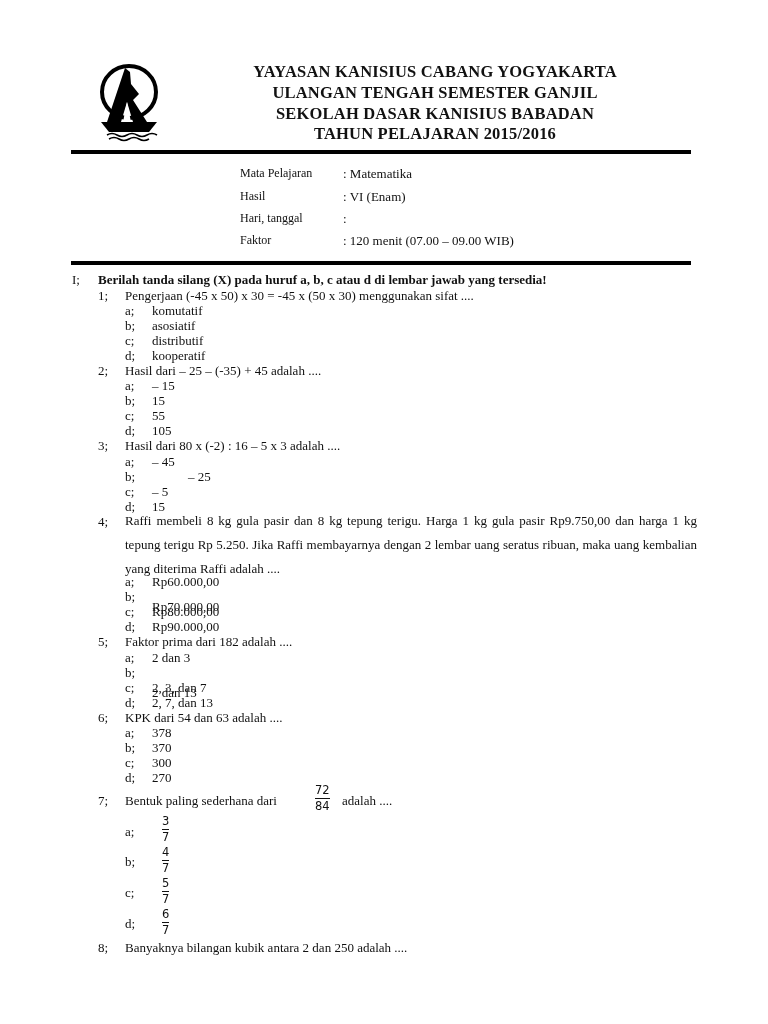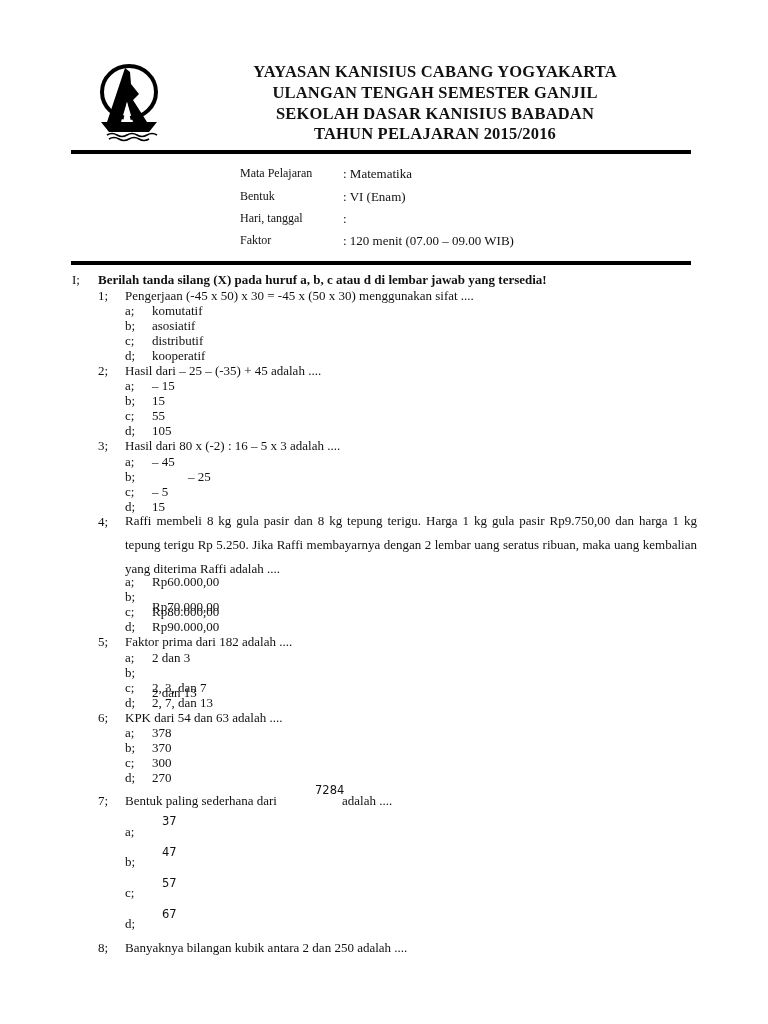--- a/index.html
+++ b/index.html
@@ -12,21 +12,21 @@
   .header-line { position:absolute; text-align:center; left:230px; width:410px;
     font-weight:bold; font-size:16.5px; letter-spacing:0.2px; }
   .rule { position:absolute; left:71px; width:620px; height:4px; background:#000; }
   .info-label { position:absolute; left:240px; font-size:12px; }
   .info-value { position:absolute; left:343px; font-size:13px; }
   .row { position:absolute; font-size:13px; white-space:nowrap; line-height:15px; }
   .num { position:absolute; left:98px; font-size:13px; }
   .q { position:absolute; left:125px; font-size:13px; white-space:nowrap; }
   .optl { position:absolute; left:125px; font-size:13px; }
   .optv { position:absolute; left:152px; font-size:13px; white-space:nowrap; }
-  .frac { position:absolute; display:flex; flex-direction:row; align-items:center;
+  .frac { position:absolute; display:flex; flex-direction:column; align-items:center;
     font-family:"DejaVu Sans", sans-serif; font-size:11.5px; line-height:13px; }
   .frac .bar { width:100%; height:1px; background:#111; margin:1px 0; }
   .para { position:absolute; left:125px; width:572px; font-size:13px; line-height:24px; text-align:justify; }
 </style>
 </head>
 <body>
 
 <div class="abs logo">
   <svg width="64" height="82" viewBox="0 0 64 82">
     <ellipse cx="32" cy="30" rx="27" ry="26" fill="none" stroke="#000" stroke-width="4"></ellipse>
@@ -40,21 +40,21 @@
 
 <div class="header-line" style="top:62px;">YAYASAN KANISIUS CABANG YOGYAKARTA</div>
 <div class="header-line" style="top:83px;">ULANGAN TENGAH SEMESTER GANJIL</div>
 <div class="header-line" style="top:104px;">SEKOLAH DASAR KANISIUS BABADAN</div>
 <div class="header-line" style="top:124px;">TAHUN PELAJARAN 2015/2016</div>
 
 <div class="rule" style="top:150px;"></div>
 
 <div class="info-label" style="top:166px;">Mata Pelajaran</div>
 <div class="info-value" style="top:166px;">: Matematika</div>
-<div class="info-label" style="top:189px;">Bentuk</div>
+<div class="info-label" style="top:189px;">Hasil</div>
 <div class="info-value" style="top:189px;">: VI (Enam)</div>
 <div class="info-label" style="top:211px;">Hari, tanggal</div>
 <div class="info-value" style="top:211px;">:</div>
 <div class="info-label" style="top:233px;">Faktor</div>
 <div class="info-value" style="top:233px;">: 120 menit (07.00 – 09.00 WIB)</div>
 
 <div class="rule" style="top:261px;"></div>
 
 <div class="row" style="left:72px; top:272px;">I;</div>
 <div class="row" style="left:98px; top:272px; font-weight:bold;">Berilah tanda silang (X) pada huruf a, b, c atau d di lembar jawab yang tersedia!</div>

